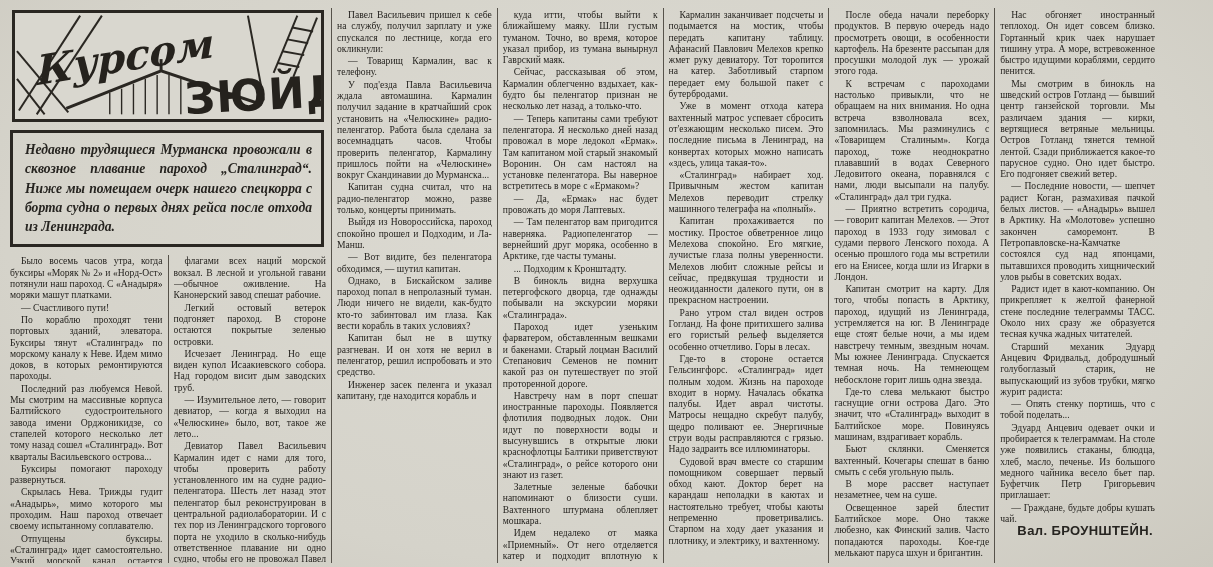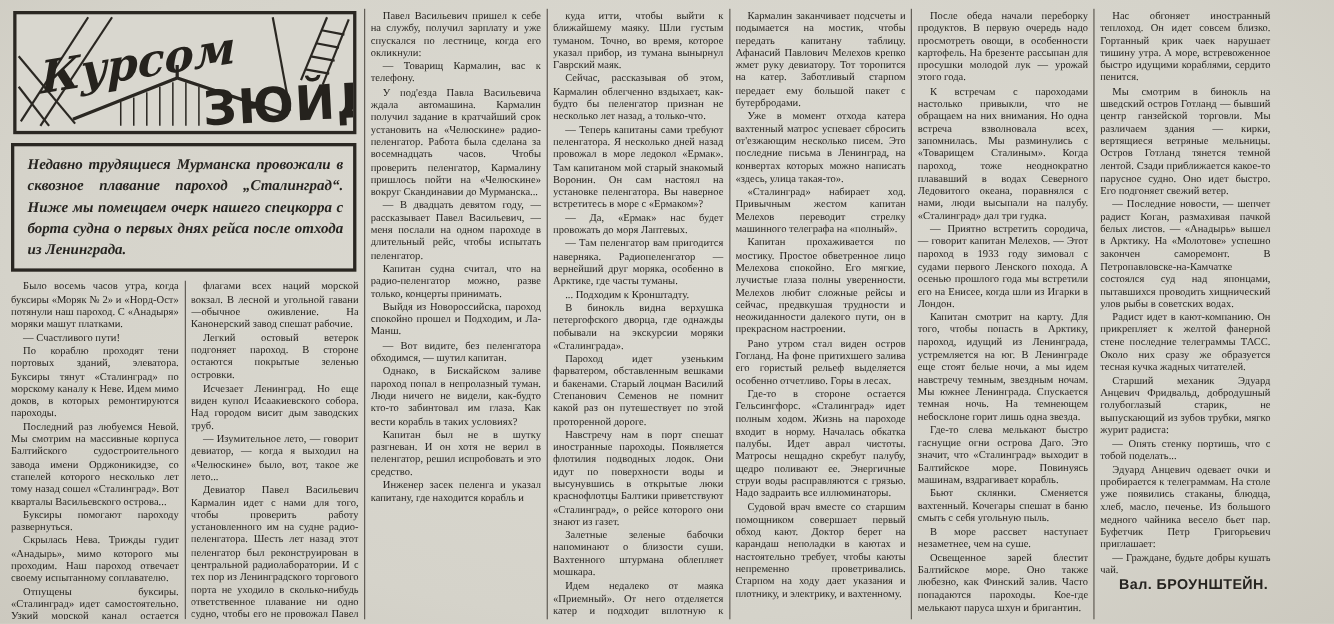--- a/index.html
+++ b/index.html
@@ -114,21 +114,20 @@
           <p>Девиатор Павел Васильевич Кармалин идет с нами для того, чтобы проверить работу установленного им на судне радио-пеленгатора. Шесть лет назад этот пеленгатор был реконструирован в центральной радиолаборатории. И с тех пор из Ленинградского торгового порта не уходило в сколько-нибудь ответственное плавание ни одно судно, чтобы его не провожал Павел Васильевич.</p>
         </div>
     </div>
   </div>
 
   <div class="vrule"></div>
   <div class="col tall">
       <p>Павел Васильевич пришел к себе на службу, получил зарплату и уже спускался по лестнице, когда его окликнули:</p>
       <p>— Товарищ Кармалин, вас к телефону.</p>
       <p>У под'езда Павла Васильевича ждала автомашина. Кармалин получил задание в кратчайший срок установить на «Челюскине» радио-пеленгатор. Работа была сделана за восемнадцать часов. Чтобы проверить пеленгатор, Кармалину пришлось пойти на «Челюскине» вокруг Скандинавии до Мурманска...</p>
-      <p>— В двадцать девятом году, — рассказывает Павел Васильевич, — меня послали на одном пароходе в длительный рейс, чтобы испытать пеленгатор.</p>
       <p>Капитан судна считал, что на радио-пеленгатор можно, разве только, концерты принимать.</p>
       <p>Выйдя из Новороссийска, пароход спокойно прошел и Подходим, и Ла-Манш.</p>
       <p>— Вот видите, без пеленгатора обходимся, — шутил капитан.</p>
       <p>Однако, в Бискайском заливе пароход попал в непролазный туман. Люди ничего не видели, как-будто кто-то забинтовал им глаза. Как вести корабль в таких условиях?</p>
       <p>Капитан был не в шутку разгневан. И он хотя не верил в пеленгатор, решил испробовать и это средство.</p>
       <p>Инженер засек пеленга и указал капитану, где находится корабль и</p>
     </div>
 
   <div class="vrule"></div>
   <div class="col tall">

